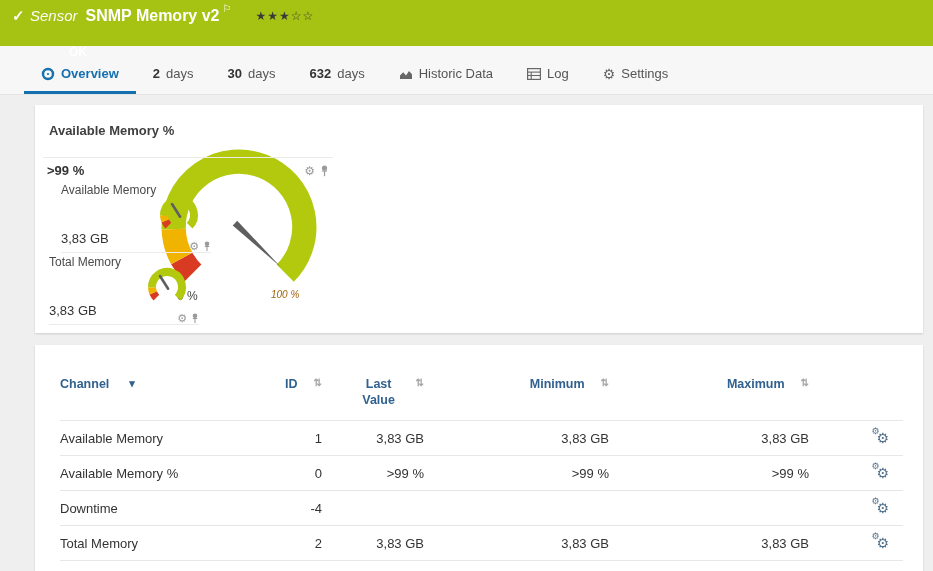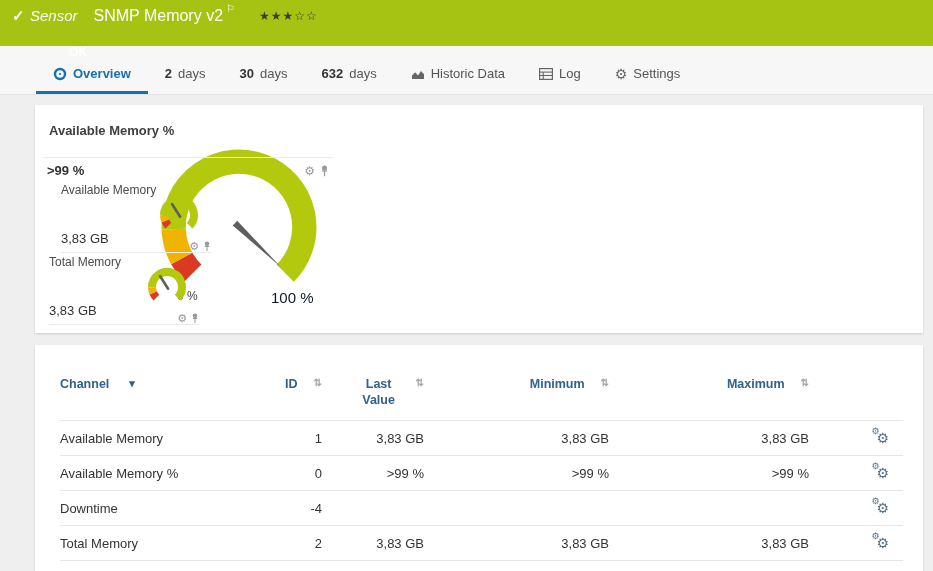--- a/index.html
+++ b/index.html
@@ -14,33 +14,33 @@
   
   .sensor-header {
     height: 46px;
     background: var(--header-green, #a6c313);
     color: #fff;
     padding: 5px 0 0 12px;
   }
   .hdr-line1 { display: flex; align-items: center; height: 21px; }
   .check-icon { font-size: 15px; font-weight: bold; width: 18px; }
   .sensor-kind { font-style: italic; font-size: 15px; color: rgba(255,255,255,0.95); }
-  .sensor-title { font-size: 16px; font-weight: normal; margin-left: 16px; }
+  .sensor-title { font-size: 16px; font-weight: bold; margin-left: 8px; }
   .flag-icon { font-size: 10px; margin-left: 3px; align-self: flex-start; position: relative; top: -2px; cursor: pointer; }
   .stars { margin-left: 24px; font-size: 12px; color: #3a3a3a; letter-spacing: 1px; cursor: pointer; }
   .sensor-status { font-size: 12px; font-weight: bold; margin: 19px 0 0 57px; }
 
   
   .tabbar {
     height: 49px;
     background: #f7f7f7;
     border-bottom: 1px solid #e4e4e4;
     display: flex;
     align-items: flex-end;
-    padding-left: 36px;
+    padding-left: 24px;
   }
   .tab {
     display: flex; align-items: center; gap: 6px;
     height: 38px; padding: 0 17px;
     font-size: 13px; color: #555;
     border-bottom: 3px solid transparent;
     cursor: pointer; white-space: nowrap;
   }
   .tab .num { font-weight: bold; color: #333; }
   .tab.active {
@@ -58,21 +58,21 @@
     box-shadow: 0 1px 2px rgba(0,0,0,0.14);
     flex-direction: column;
   }
 
   
   .gauge-panel { height: 228px; padding: 12px 16px 8px 8px; display: flex; }
   .big-gauge-block { position: relative; width: 290px; height: 206px; }
   .gauge-title { position: absolute; top: 6px; left: 6px; font-size: 13px; font-weight: bold; color: #3f3f3f; }
   .big-gauge-svg { position: absolute; top: 26px; left: 112px; width: 168px; height: 168px; }
   .g-min { position: absolute; top: 172px; left: 134px; font-size: 12px; color: #444; }
-  .g-max { position: absolute; top: 172px; left: 228px; font-size: 15px; color: #0f172a; }
+  .g-max { position: absolute; top: 172px; left: 228px; font-size: 10px; color: #a16207; font-style: italic; }
   .g-bottom {
     position: absolute; left: 0; right: 0; bottom: 0; height: 24px;
     border-top: 1px solid #ebebeb;
     display: flex; justify-content: space-between; align-items: center;
     padding: 2px 4px 0 4px;
   }
   .g-value { font-size: 13px; font-weight: bold; color: #333; }
   .panel-icons { display: flex; align-items: center; gap: 5px; color: #9a9a9a; }
   .panel-icons .gear-glyph { font-size: 12px; cursor: pointer; }
   .pin-icon { cursor: pointer; }

